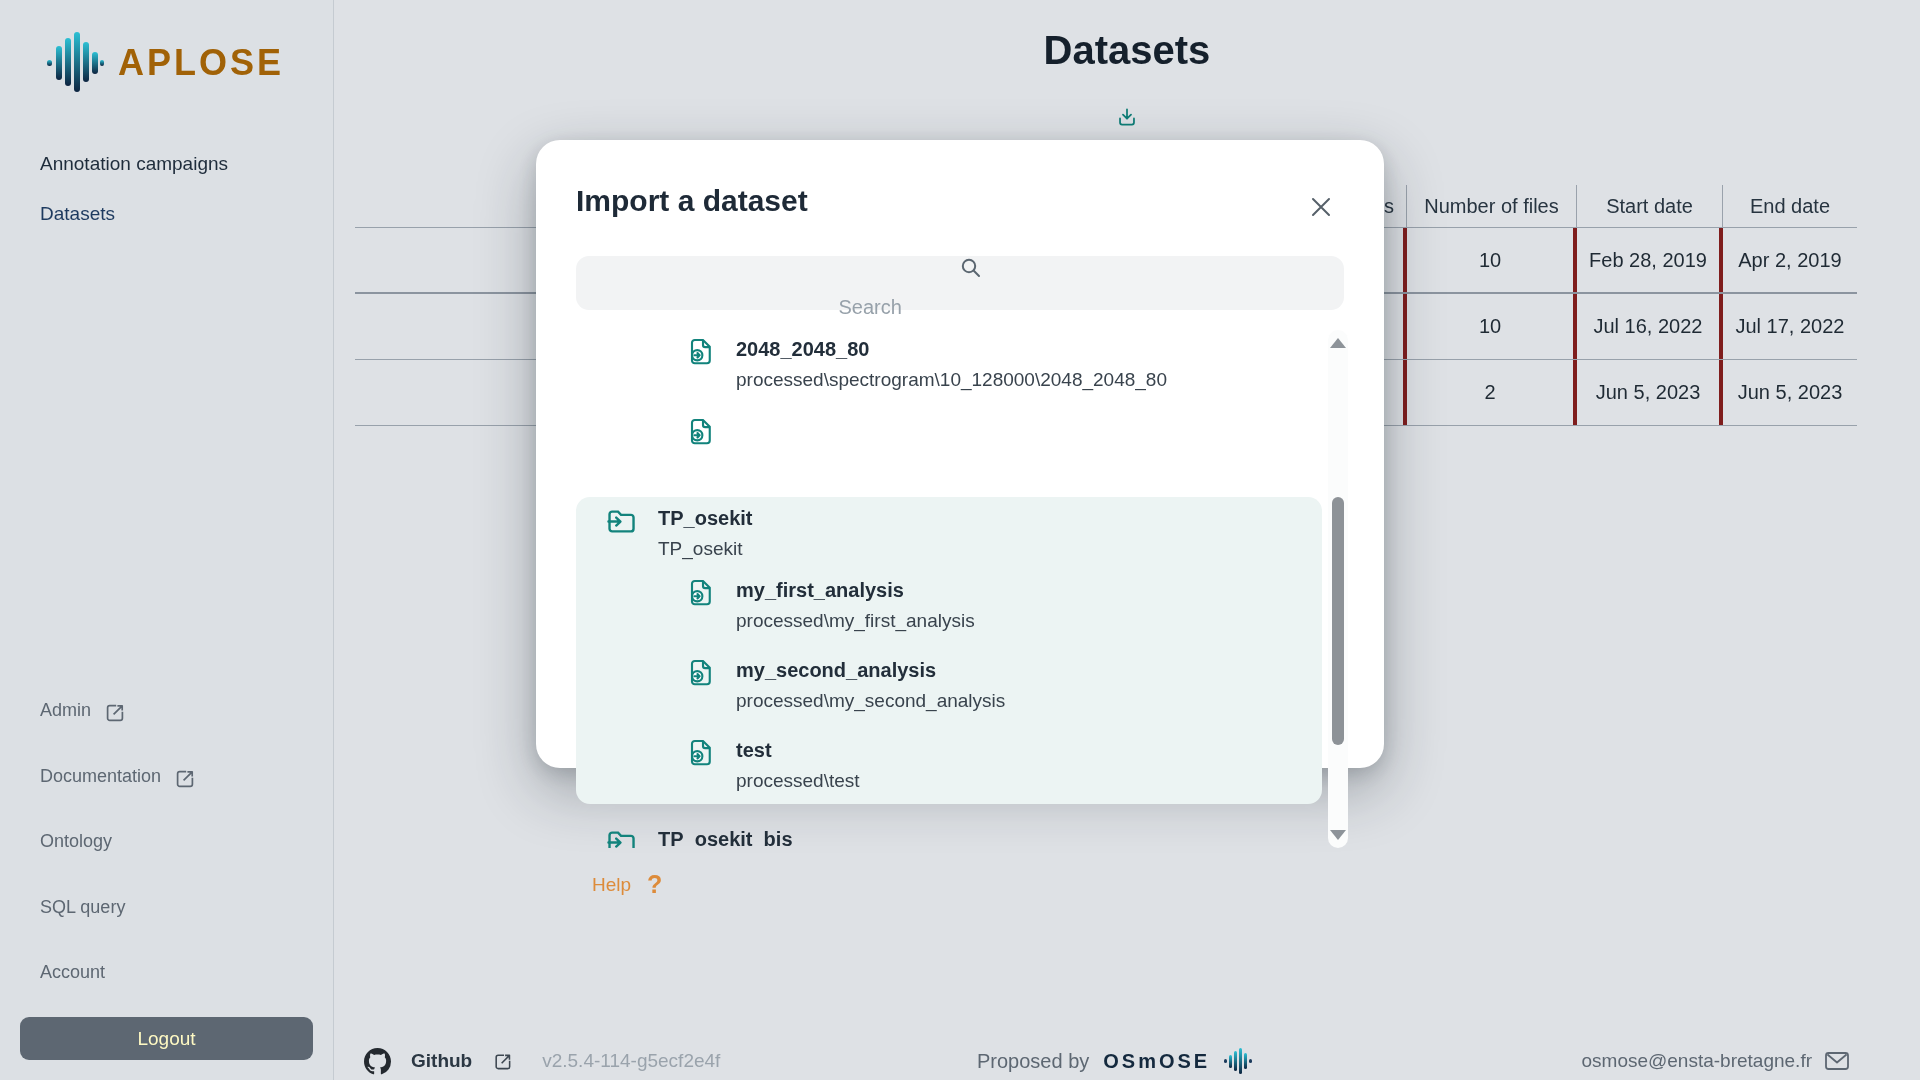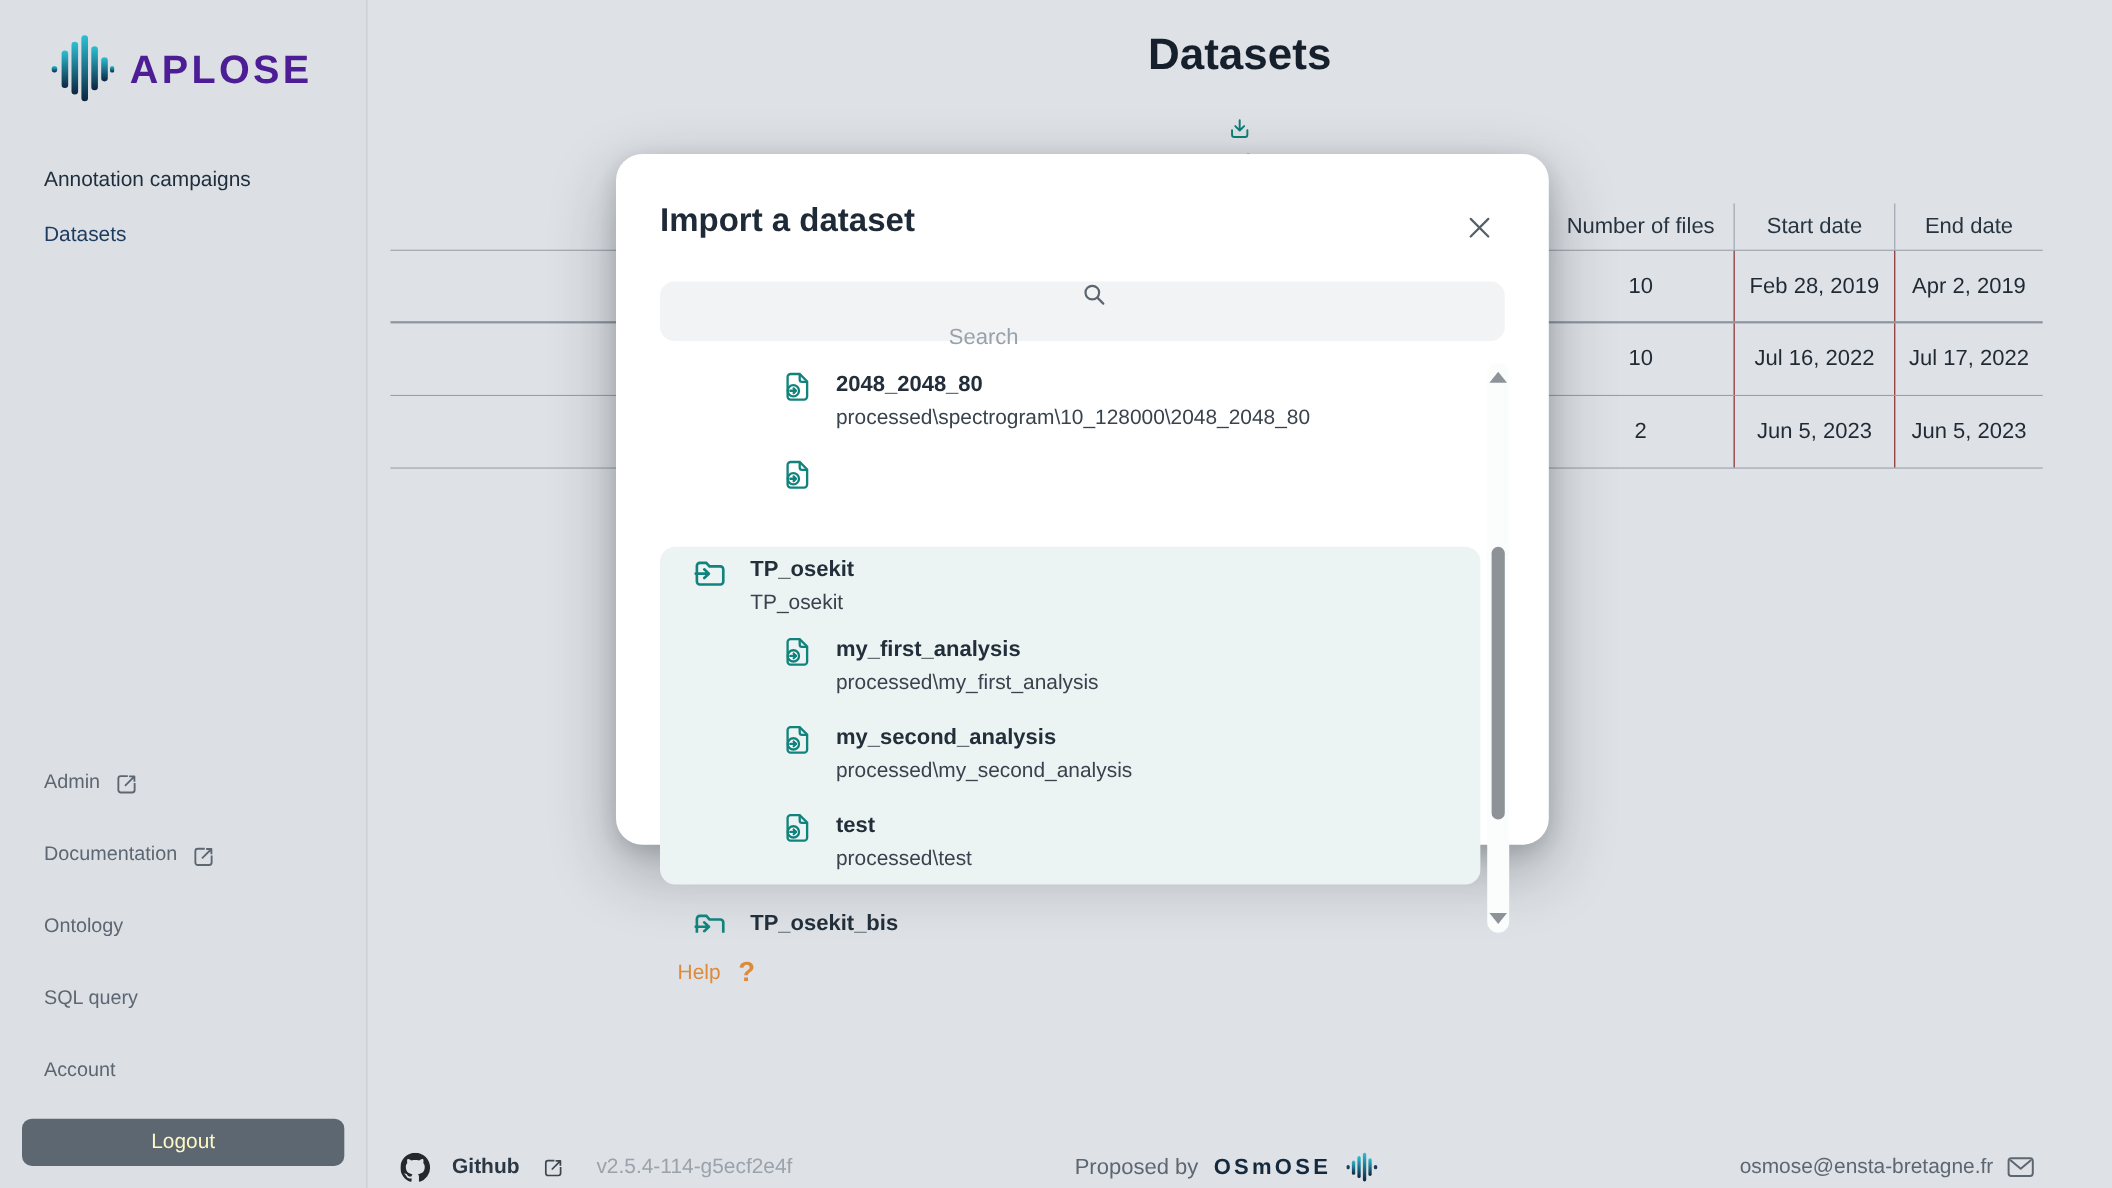--- a/index.html
+++ b/index.html
@@ -5,21 +5,21 @@
   * { margin:0; padding:0; box-sizing:border-box; }
   html,body { background:#c9ccd1; }
   body { font-family:"Liberation Sans","DejaVu Sans",sans-serif; }
   .stage { position:relative; width:1920px; height:1080px; overflow:hidden;
            background:#dee1e5; color:#1d2935; }
 
   
   .sidebar { position:absolute; left:0; top:0; width:334px; height:1080px;
              background:#dce0e4; border-right:1px solid #c5cbd1; }
   .logo { position:absolute; left:46px; top:30px; display:flex; align-items:center; gap:14px; }
-  .logo-text { font-size:36px; font-weight:600; letter-spacing:3px; color:#4c1d95; }
+  .logo-text { font-size:36px; font-weight:600; letter-spacing:3px; color:#a16207; }
   .nav-item { position:absolute; left:40px; font-size:19px; line-height:26px;
               color:#1e2c3b; cursor:pointer; }
   .nav-item.active { color:#1d3a5f; }
   .side-link { position:absolute; left:40px; font-size:18px; line-height:26px;
                color:#5d6772; display:flex; align-items:flex-end; gap:12px; cursor:pointer; }
   .logout-btn { position:absolute; left:20px; top:1017px; width:293px; height:43px;
                 background:#5d6772; border:none; border-radius:9px; color:#fef9c3;
                 font-size:19px; font-family:inherit; cursor:pointer; }
 
   
@@ -33,39 +33,39 @@
   
   .table { position:absolute; left:355px; top:185px; width:1502px; }
   .t-row { display:grid; grid-template-columns:1052px 170px 146px 134px; }
   .t-head { height:43px; border-bottom:1px solid #98a1ab; }
   .t-head .cell { font-size:20px; color:#273440; }
   .t-body { height:66px; border-bottom:1px solid #98a1ab; }
   .t-body.first { border-bottom:2px solid #8b949f; }
   .cell { display:flex; align-items:center; justify-content:center; font-size:20px; color:#1f2a34; }
   .cell.frag { justify-content:flex-end; padding-right:12px; }
   .t-head .cell:not(:last-child) { border-right:1px solid #9aa2ac; }
-  .t-body .cell:not(:last-child) { border-right:1px solid #7f1d1d; }
+  .t-body .cell:not(:last-child) { border-right:4px solid #7f1d1d; }
 
   
   .footer-left  { position:absolute; left:364px; top:1046px; height:30px;
                   display:flex; align-items:center; gap:20px; }
   .gh-label { font-size:19px; font-weight:600; color:#2b3743; }
   .version { font-size:19px; color:#9aa3ac; margin-left:10px; }
   .footer-center { position:absolute; left:977px; top:1046px; height:30px;
                    display:flex; align-items:center; gap:14px; }
   .proposed { font-size:20px; color:#5d6772; }
   .osmose-brand { font-size:20px; font-weight:700; letter-spacing:3px; color:#14293e; }
   .footer-right { position:absolute; right:70px; top:1046px; height:30px;
                   display:flex; align-items:center; gap:12px; }
   .email { font-size:19px; color:#5d6772; }
 
   
   .modal { position:absolute; left:536px; top:140px; width:848px; height:628px;
            background:#fff; border-radius:24px; z-index:10;
-           box-shadow:0 22px 60px rgba(25,35,45,.32), 0 5px 18px rgba(25,35,45,.16);margin-left:24px; }
+           box-shadow:0 22px 60px rgba(25,35,45,.32), 0 5px 18px rgba(25,35,45,.16); }
   .modal-title { position:absolute; left:40px; top:44px; font-size:30px; font-weight:600;
                  color:#1e2a37; }
   .modal-close { position:absolute; right:48px; top:52px; width:30px; height:30px;
                  cursor:pointer; background:none; border:none; }
   .searchbar { position:absolute; left:40px; top:116px; width:768px; height:54px;
                background:#f2f3f4; border-radius:13px; display:flex; align-items:center;
                padding-left:22px; gap:16px;flex-direction:column; }
   .searchbar input { flex:1; border:none; background:transparent; outline:none;
                      font-size:20px; font-family:inherit; color:#333; height:100%; }
   .searchbar input::placeholder { color:#97a1aa; }

